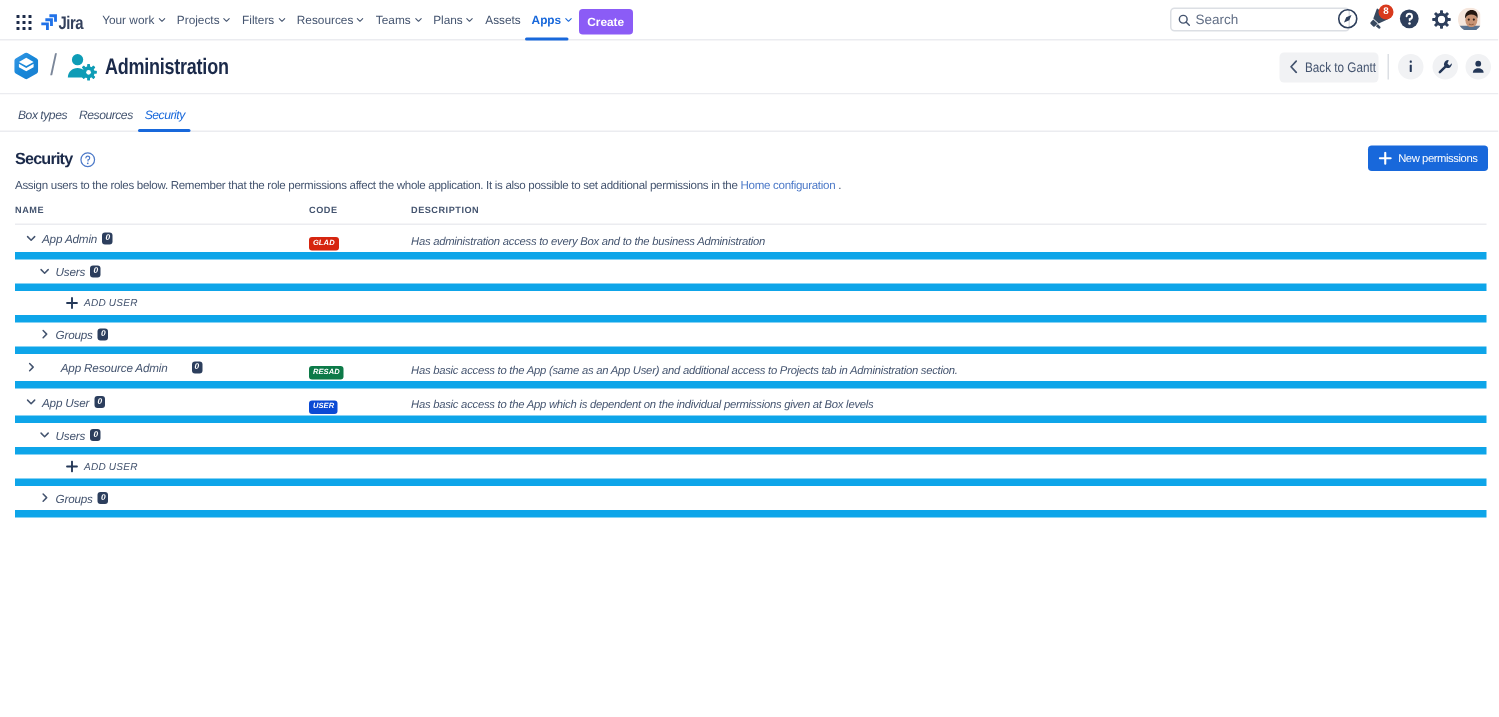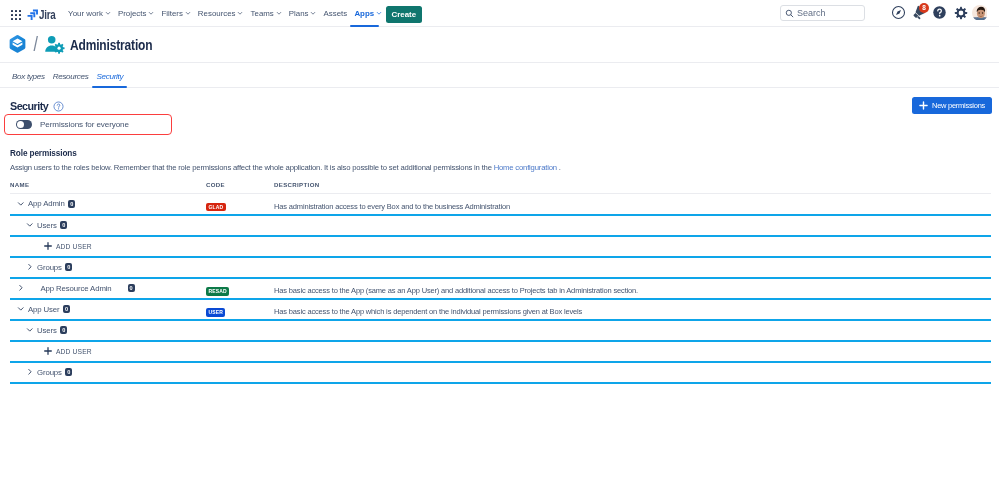--- a/index.html
+++ b/index.html
@@ -17,26 +17,26 @@
   .jirabrand{display:flex;align-items:center;gap:0.5px;margin-left:0.5px;}
   .jirabrand .logo{width:11.5px;height:11.5px;position:relative;top:1.5px;}
   .jirabrand .name{font-size:12.2px;font-weight:600;color:#33405c;letter-spacing:-0.35px;
                    display:inline-block;transform:scaleX(0.81);transform-origin:left center;width:19px;
                    position:relative;top:1.5px;}
   .navitems{display:flex;align-items:center;margin-left:7px;height:100%;}
   .navitem{display:flex;align-items:center;gap:1.8px;padding:0 3.6px;height:100%;
            font-size:7.9px;color:#44546f;position:relative;cursor:pointer;}
   .navitem.active{color:#1868db;font-weight:600;}
   .navitem .caret{display:inline-block;width:6px;height:6px;position:relative;top:0px;flex:none;}
-  .createbtn{margin-left:0px;background:#0f766e;color:#fff;font-size:7.9px;font-weight:700;
+  .createbtn{margin-left:0px;background:#8b5cf6;color:#fff;font-size:7.9px;font-weight:700;
              border-radius:2.5px;padding:0 6px;height:17px;line-height:17px;cursor:pointer;position:relative;top:1px;}
   .underline{position:absolute;height:2px;background:#1868db;border-radius:1px;bottom:-1px;}
   .navright{position:absolute;right:0;top:0;width:999px;height:26px;}
   .navright>*{position:absolute;}
-  .searchbox{width:85px;height:16px;left:780px;top:5px;position:absolute;border:1px solid #dcdfe4;border-radius:3px;display:flex;
+  .searchbox{width:120px;height:16px;left:780px;top:5px;position:absolute;border:1px solid #dcdfe4;border-radius:3px;display:flex;
              align-items:center;padding:0 4px;gap:3px;background:#fff;cursor:text;}
   .searchbox .ph{font-size:9px;color:#626f86;}
   .iconbtn{width:17px;height:17px;display:flex;align-items:center;justify-content:center;cursor:pointer;}
   .navright>.iconbtn,.navright>.searchbox,.navright>.avatar{position:absolute;}
   .badge-count{position:absolute;top:-1px;right:-2px;background:#d8391c;color:#fff;font-size:6.5px;
                font-weight:700;border-radius:50%;width:10px;height:10px;line-height:10px;
                text-align:center;}
   .avatar{width:16px;height:16px;border-radius:50%;overflow:hidden;cursor:pointer;}
 
   
@@ -80,21 +80,21 @@
   .togglelabel{font-size:8.1px;letter-spacing:-0.1px;color:#44546f;}
   .hint{font-size:7.7px;letter-spacing:-0.1px;color:#626f86;margin-top:0px;}
   .rp-title{font-size:8.2px;font-weight:700;letter-spacing:-0.1px;color:#1b2a4a;margin-top:14px;}
   .rp-desc{font-size:7.7px;letter-spacing:-0.195px;color:#44546f;margin-top:5px;}
   .rp-desc a{color:#4c79c8;text-decoration:none;}
 
   
   table.perm{width:100%;border-collapse:collapse;margin-top:9px;table-layout:fixed;}
   table.perm th{font-size:6.1px;font-weight:700;color:#44546f;text-align:left;
                 letter-spacing:0.35px;padding:0 0 5px 0;border-bottom:1px solid #ebecf0;}
-  table.perm td{border-bottom:2px solid #0ea5e9;padding:0;height:21px;vertical-align:middle;}
+  table.perm td{border-bottom:5px solid #0ea5e9;padding:0;height:21px;vertical-align:middle;font-style:italic;}
   .cell-name{display:flex;align-items:center;gap:3.5px;font-size:7.8px;letter-spacing:-0.12px;color:#44546f;}
   .chev{width:7.5px;height:7.5px;flex:none;display:inline-flex;align-items:center;justify-content:center;cursor:pointer;position:relative;top:-0.5px;}
   .cnt{background:#2c3e5d;color:#fff;font-size:5.6px;font-weight:700;border-radius:2px;
        width:7px;height:8.5px;line-height:8.5px;display:inline-block;text-align:center;flex:none;}
   .code-badge{font-size:5px;font-weight:700;color:#fff;border-radius:2px;padding:0 2.6px;
               display:inline-block;letter-spacing:0.1px;height:8.6px;line-height:8.6px;}
   .desc{font-size:7.5px;letter-spacing:-0.16px;color:#44546f;}
   .adduser{display:flex;align-items:center;gap:4px;font-size:6.7px;color:#44546f;letter-spacing:0.15px;cursor:pointer;}
 </style>
 </head>
@@ -264,55 +264,74 @@
             <rect x="-1.1" y="2.7" width="2.2" height="3.6" rx="0.5"></rect>
             <rect x="-6.3" y="-1.1" width="3.6" height="2.2" rx="0.5"></rect>
             <rect x="2.7" y="-1.1" width="3.6" height="2.2" rx="0.5"></rect>
           </g>
           <circle r="1.8" fill="#fff"></circle>
         </g>
       </g>
     </svg>
   </div>
   <div class="pagetitle">Administration</div>
+  <div class="headright">
+    <div class="backbtn">
+      <svg width="7" height="9" viewBox="0 0 8 12">
+        <path d="M6.2 1 L1.6 6 L6.2 11" fill="none" stroke="#44546f" stroke-width="1.5" stroke-linecap="round" stroke-linejoin="round"></path>
+      </svg>
+      <span>Back to Gantt</span>
+    </div>
+    <span class="vdiv"></span>
+    <div class="circbtn">
+      <svg width="11" height="11" viewBox="0 0 16 16">
+        <rect x="7" y="2" width="2" height="2" rx="0.4" fill="#253858"></rect>
+        <rect x="7" y="6" width="2" height="7" rx="0.4" fill="#253858"></rect>
+      </svg>
+    </div>
+    <div class="circbtn">
+      <svg width="11" height="11" viewBox="0 0 16 16">
+        <path d="M11.4 1.6 a4 4 0 0 0-4.3 5.6 L1.9 12.4 a1.2 1.2 0 0 0 1.7 1.7 l5.2-5.2 a4 4 0 0 0 5.6-4.3 L12.1 6.9 l-2-2 Z" fill="#253858"></path>
+      </svg>
+    </div>
+    <div class="circbtn">
+      <svg width="11" height="11" viewBox="0 0 16 16">
+        <circle cx="8" cy="5" r="2.8" fill="#253858"></circle>
+        <path d="M2.8 13.8 c0-2.8 2.3-4.4 5.2-4.4 c2.9 0 5.2 1.6 5.2 4.4 z" fill="#253858"></path>
+      </svg>
+    </div>
+  </div>
 </div>
 
 <div class="tabsbar">
     <div class="tab"><span>Box types</span></div>
     <div class="tab"><span>Resources</span></div>
     <div class="tab active"><span>Security</span></div>
   </div>
 
 <div class="content">
   <div class="toprow">
     <div>
       <div class="sec-title">
         <h1>Security</h1>
         <svg width="11" height="11" viewBox="0 0 16 16">
           <circle cx="8" cy="8" r="6.6" fill="none" stroke="#4c79c8" stroke-width="1.2"></circle>
           <path d="M6.2 6.1 a1.85 1.85 0 1 1 2.1 2 v1" fill="none" stroke="#4c79c8" stroke-width="1.2" stroke-linecap="round"></path>
           <circle cx="8" cy="11.4" r="0.85" fill="#4c79c8"></circle>
         </svg>
       </div>
-      <div class="togglewrap">
-        <span class="switch">
-          <span class="knob"></span>
-        </span>
-        <span class="togglelabel">Permissions for everyone</span>
-      </div>
     </div>
     <div class="newassign">
       <svg width="9" height="9" viewBox="0 0 14 14">
         <path d="M7 1.4 V12.6 M1.4 7 H12.6" stroke="#fff" stroke-width="2.2" stroke-linecap="round"></path>
       </svg>
       <span>New permissions</span>
     </div>
   </div>
 
-  <div class="rp-title">Role permissions</div>
   <div class="rp-desc">
     <span>Assign users to the roles below. Remember that the role permissions affect the whole application. It is also possible to set additional permissions in the </span><a href="#">Home configuration</a><span> .</span>
   </div>
 
   <table class="perm">
     <colgroup>
         <col style="width:196px">
         <col style="width:68px">
         <col>
       </colgroup>

